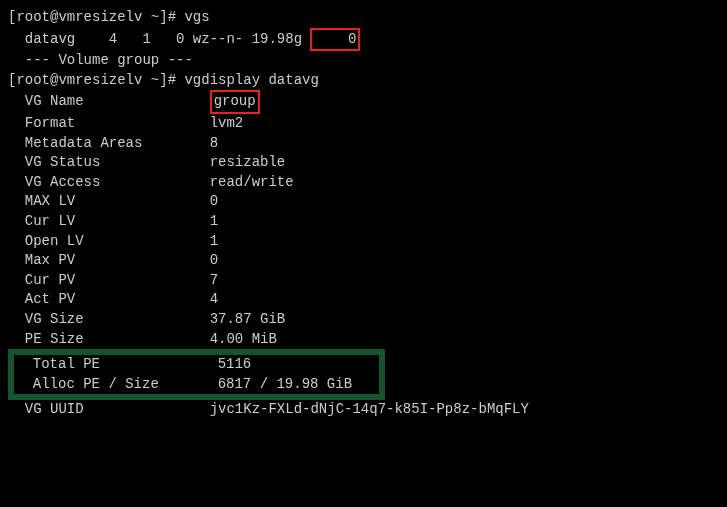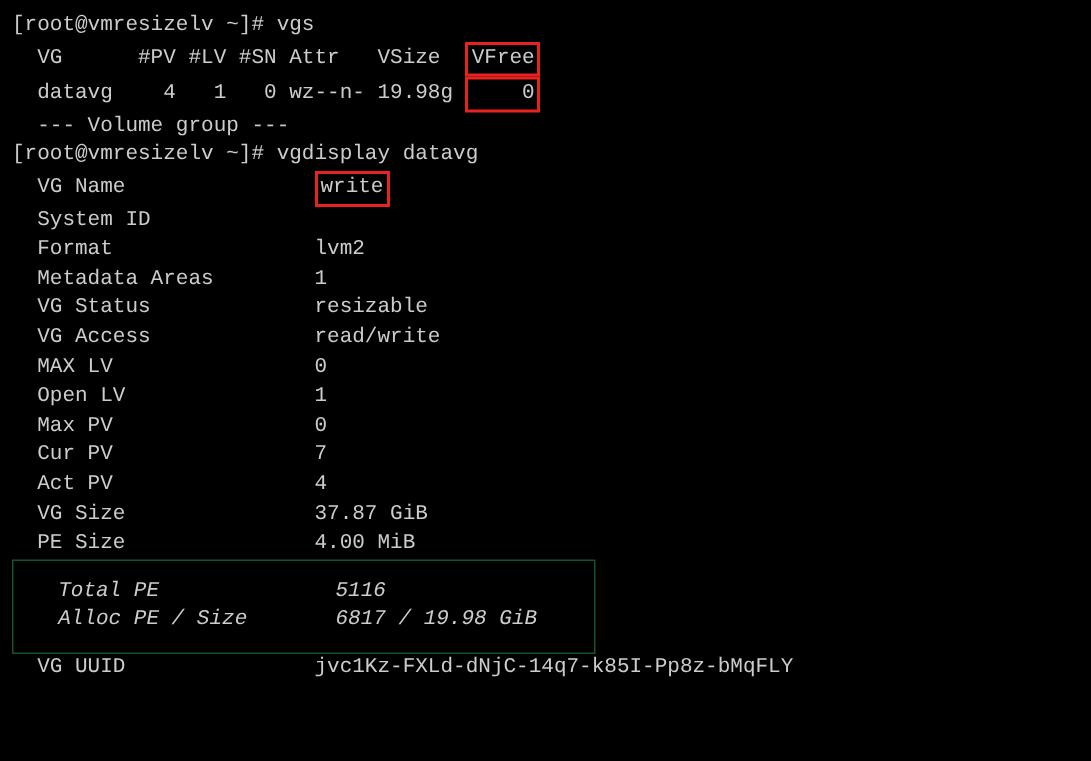--- a/index.html
+++ b/index.html
@@ -16,53 +16,51 @@
     .line {
       white-space: pre;
     }
     .hl {
       border: 2px solid #e8221f;
       padding: 0 2px;
       display: inline-block;
       box-sizing: border-box;
     }
     .hl-block {
-      border: 1px solid #14532d;
+      border: 6px solid #14532d;
       display: inline-block;
-      padding: 11px;
+      padding: 0;
       box-sizing: border-box;
-      font-style: italic;
     }
     .hl-block .line {
       padding: 0 2px;
     }
   </style>
 </head>
 <body>
 
 <div>
 
   <div class="line"><span>[root@vmresizelv ~]# </span><span>vgs</span></div>
 
-  <div class="line"><span>  VG      #PV #LV #SN Attr   VSize  </span><span class="hl">VFree</span></div>
 
   <div class="line"><span>  datavg    4   1   0 wz--n- 19.98g </span><span class="hl">    0</span></div>
 
   <div class="line">  --- Volume group ---</div>
 
   <div class="line"><span>[root@vmresizelv ~]# </span><span>vgdisplay datavg</span></div>
 
-  <div class="line"><span>  VG Name               </span><span class="hl">write</span></div>
+  <div class="line"><span>  VG Name               </span><span class="hl">group</span></div>
 
-  <div class="line">  System ID</div>
   <div class="line">  Format                lvm2</div>
-  <div class="line">  Metadata Areas        1</div>
+  <div class="line">  Metadata Areas        8</div>
   <div class="line">  VG Status             resizable</div>
   <div class="line">  VG Access             read/write</div>
   <div class="line">  MAX LV                0</div>
+  <div class="line">  Cur LV                1</div>
   <div class="line">  Open LV               1</div>
   <div class="line">  Max PV                0</div>
   <div class="line">  Cur PV                7</div>
   <div class="line">  Act PV                4</div>
   <div class="line">  VG Size               37.87 GiB</div>
   <div class="line">  PE Size               4.00 MiB</div>
 
   <div class="hl-block">
     <div class="line">  Total PE              5116</div>
     <div class="line">  Alloc PE / Size       6817 / 19.98 GiB   </div>

